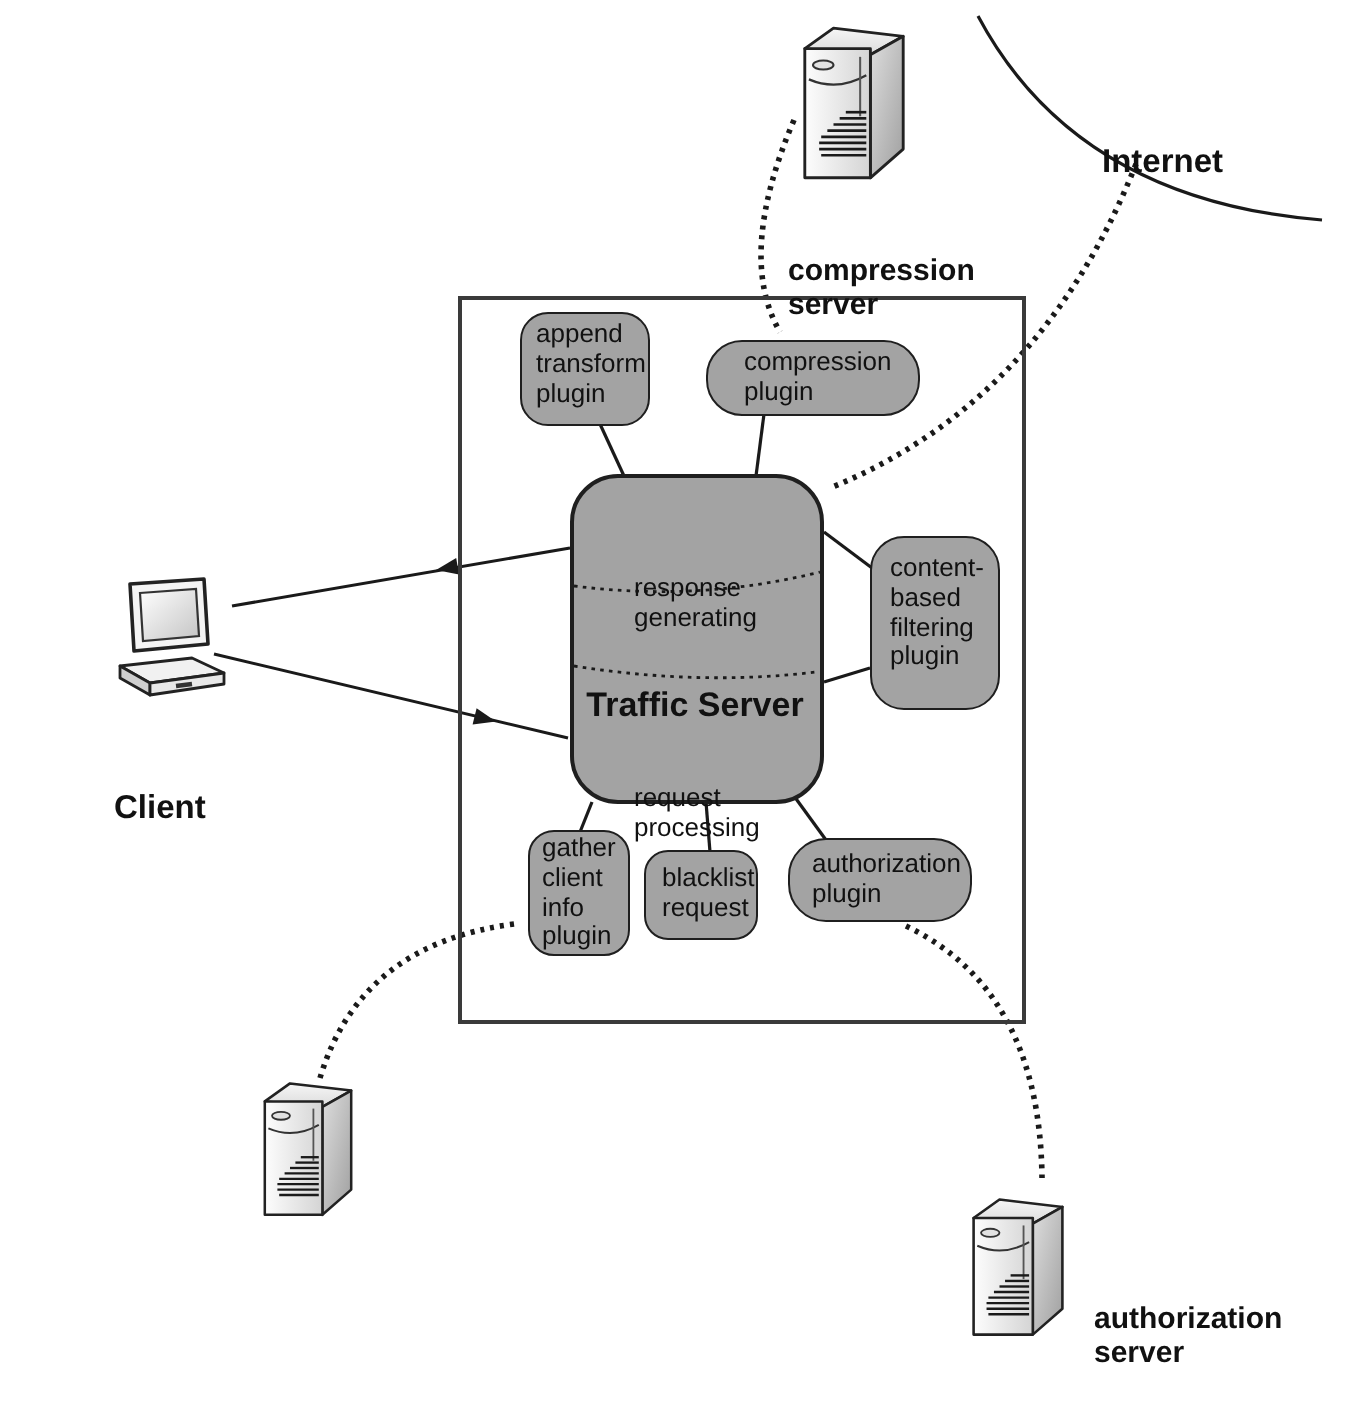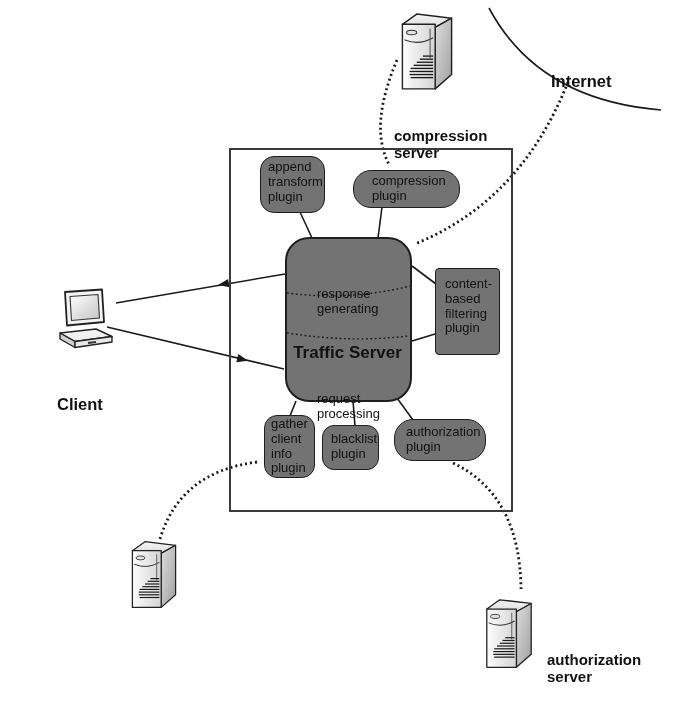--- a/index.html
+++ b/index.html
@@ -2,32 +2,32 @@
 <html><head>
 <meta charset="utf-8">
 <style>
   html,body{margin:0;padding:0;background:#ffffff;}
   .stage{
     position:relative;width:675px;height:708px;background:#ffffff;
     font-family:"Liberation Sans","DejaVu Sans",sans-serif;color:#111;
     overflow:hidden;
   }
   .layer{position:absolute;left:0;top:0;z-index:1;}
-  .box{position:absolute;background:#737373;border:1.5px solid #1f1f1f;box-sizing:border-box;z-index:2;}
+  .box{position:absolute;background:#a3a3a3;border:1.5px solid #1f1f1f;box-sizing:border-box;z-index:2;}
   .ml{white-space:pre-line;}
   .lbl{position:absolute;z-index:3;white-space:pre-line;margin-top:39px;}
 
   .host-box{left:229px;top:148px;width:284px;height:364px;border:2px solid #3a3a3a;background:transparent;}
   .ts-box{left:285px;top:237px;width:127px;height:165px;border-width:2px;border-radius:24px;}
   .ts-inner-svg{position:absolute;left:0;top:0;}
 
   .plg{font-size:13px;line-height:14.8px;border-radius:13px;}
   .plg-append{left:260px;top:156px;width:65px;height:57px;padding:3px 0 0 7px;border-radius:14px;}
   .plg-compression{left:353px;top:170px;width:107px;height:38px;padding:3px 0 0 18px;border-radius:18px;}
-  .plg-content{left:435px;top:268px;width:65px;height:87px;padding:8px 0 0 9px;border-radius:4px;}
+  .plg-content{left:435px;top:268px;width:65px;height:87px;padding:8px 0 0 9px;border-radius:17px;}
   .plg-gather{left:264px;top:415px;width:51px;height:63px;padding:1px 0 0 6px;border-radius:13px;}
   .plg-blacklist{left:322px;top:425px;width:57px;height:45px;padding:6px 0 0 8px;border-radius:12px;}
   .plg-auth{left:394px;top:419px;width:92px;height:42px;padding:5px 0 0 11px;border-radius:19px;}
 
   .ts-section{font-size:13px;line-height:15px;}
   .ts-response{left:317px;top:247px;}
   .ts-request{left:317px;top:352px;}
   .ts-title{left:285px;top:304px;width:125px;text-align:center;font-weight:bold;font-size:17px;}
   .host-label{left:229px;top:487px;width:284px;text-align:center;font-weight:bold;font-size:16px;}
 
@@ -152,21 +152,21 @@
 plugin</span>
   </div>
   <div class="box plg plg-gather">
     <span class="ml">gather
 client
 info
 plugin</span>
   </div>
   <div class="box plg plg-blacklist">
     <span class="ml">blacklist
-plugin</span>
+request</span>
   </div>
   <div class="box plg plg-auth">
     <span class="ml">authorization
 plugin</span>
   </div>
 
   <div class="lbl ts-section ts-response">response
 generating</div>
   <div class="lbl ts-title">Traffic Server</div>
   <div class="lbl ts-section ts-request">request

